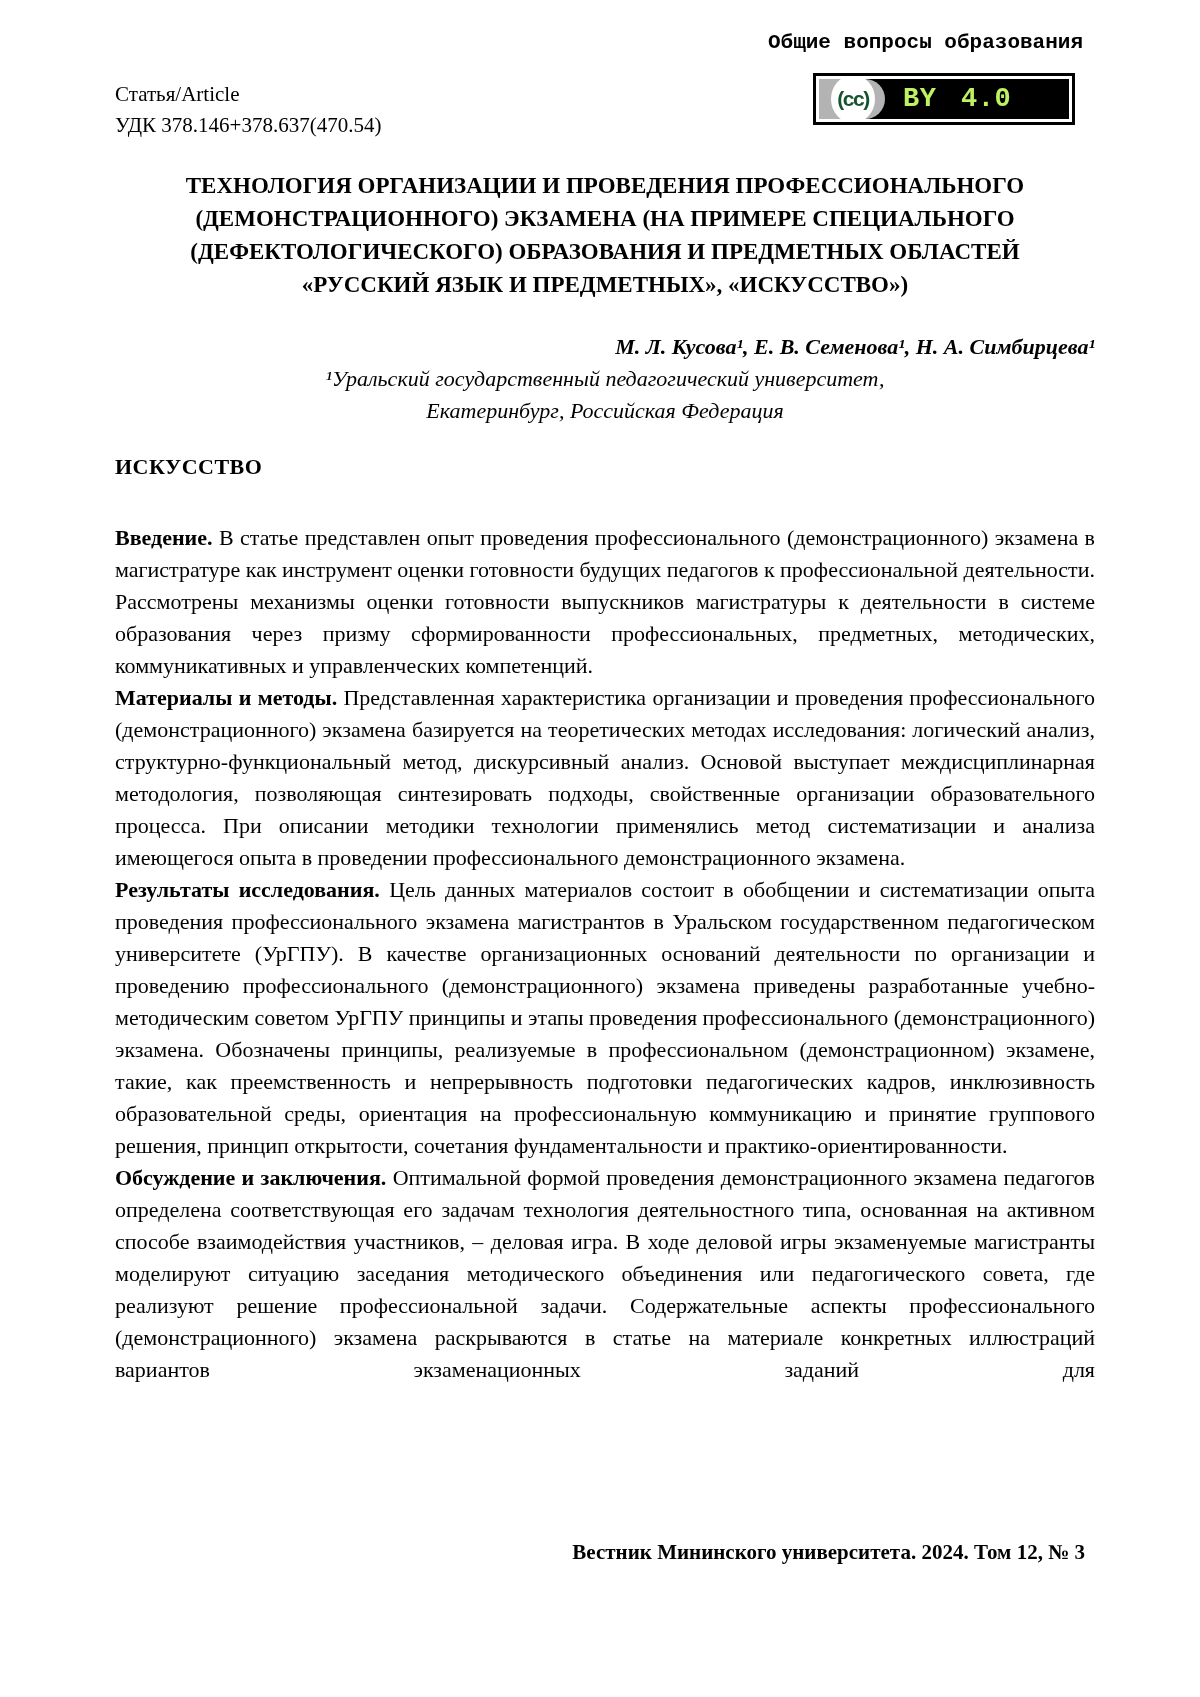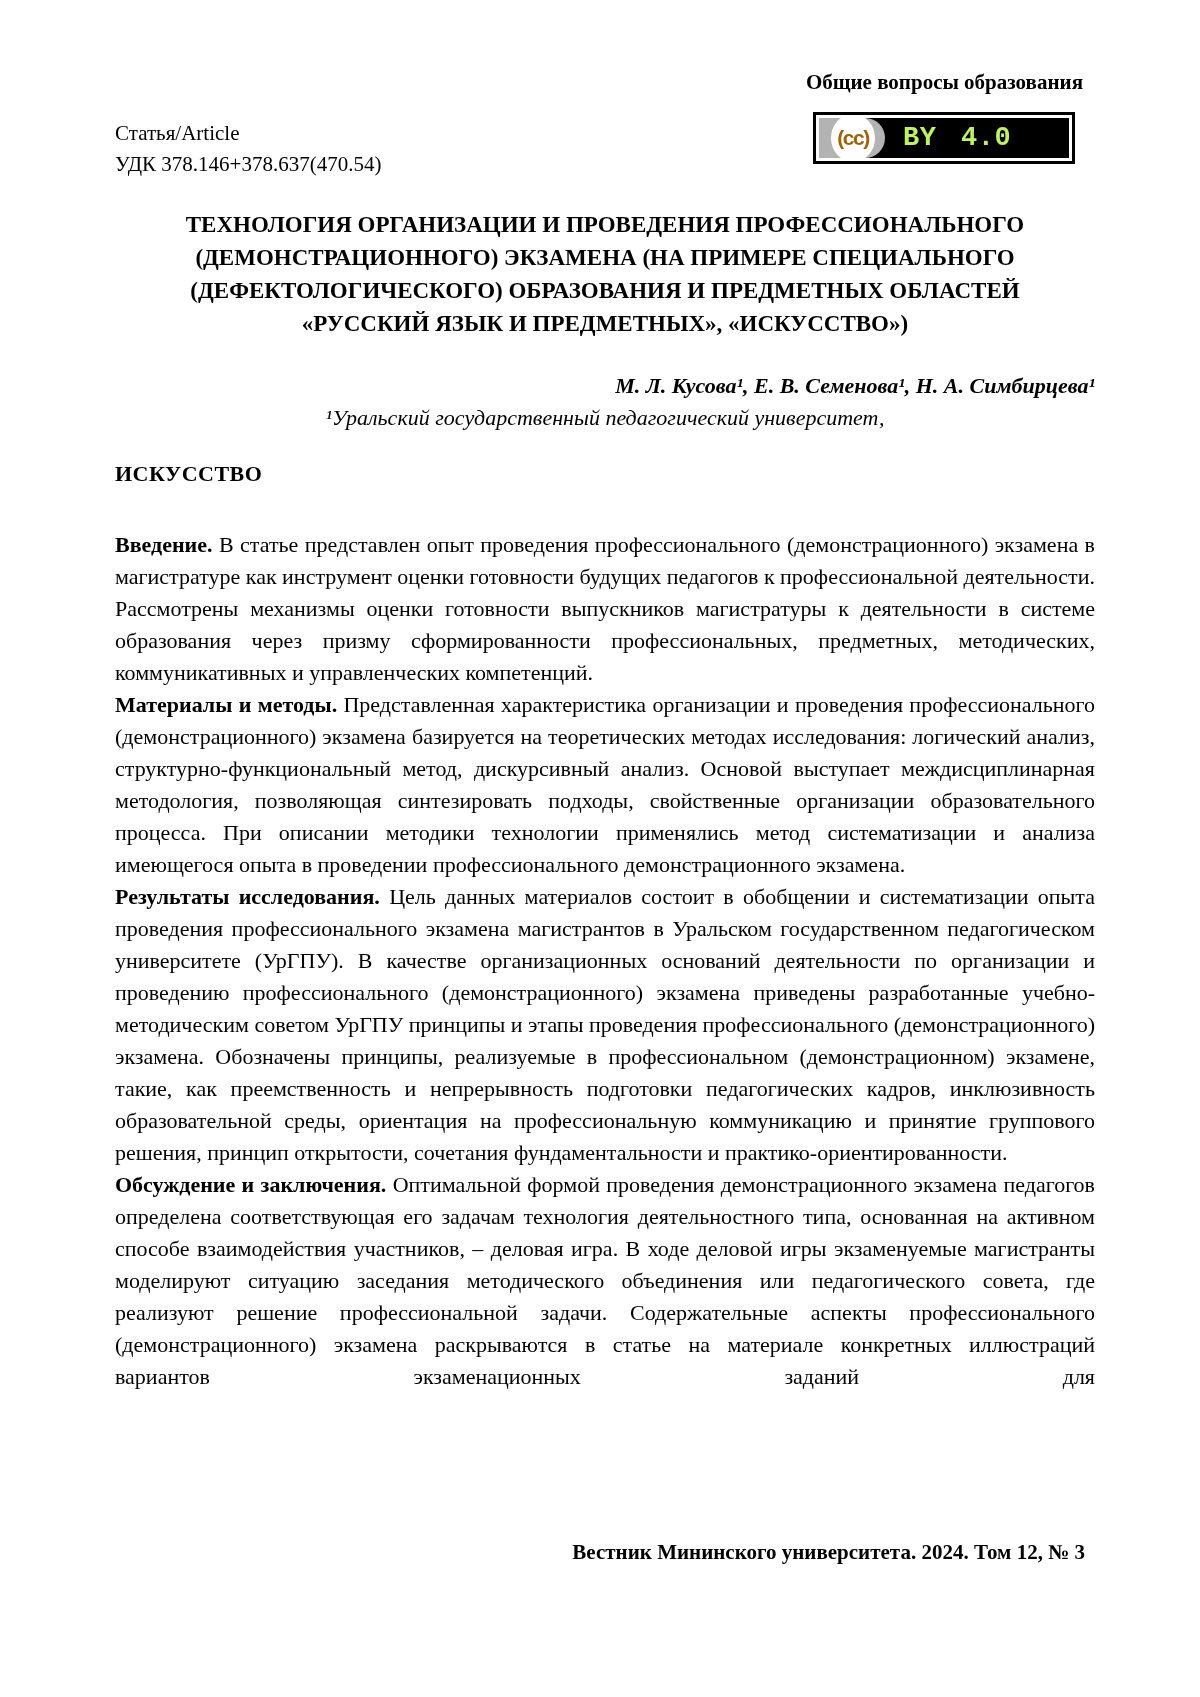--- a/index.html
+++ b/index.html
@@ -9,26 +9,27 @@
     height: 1697px;
     margin: 0 auto;
     background: #ffffff;
     color: #000000;
     font-family: "Liberation Serif", "DejaVu Serif", serif;
     box-sizing: border-box;
     padding: 0 105px 0 115px;
     overflow: hidden;
   }
   .category-header {
-    padding-top: 71px;
+    padding-top: 32px;
     padding-right: 12px;
     text-align: right;
     font-weight: bold;
     font-size: 21px;
     line-height: 22px;
+    font-family: Liberation Mono, monospace;
   }
   .meta-row {
     margin-top: 25px;
     display: flex;
     justify-content: space-between;
     align-items: flex-start;
     gap: 12px;
   }
   .meta-block { font-size: 21px; line-height: 31px; }
   .meta-block div { white-space: nowrap; }
@@ -67,21 +68,21 @@
     width: 44px; height: 48px;
     background: #ffffff;
     border-radius: 50%;
     display: flex;
     align-items: center;
     justify-content: center;
     font-family: "Liberation Sans", sans-serif;
     font-weight: bold;
     font-size: 21px;
     letter-spacing: -1.5px;
-    color: #a16207;
+    color: #14532d;
   }
   .cc-label {
     margin-left: 18px;
     color: #bef264;
     font-family: Liberation Mono, monospace;
     font-weight: bold;
     font-size: 27px;
     word-spacing: 8px;
     letter-spacing: 0.5px;
   }
@@ -159,20 +160,21 @@
     <div>ТЕХНОЛОГИЯ ОРГАНИЗАЦИИ И ПРОВЕДЕНИЯ ПРОФЕССИОНАЛЬНОГО</div>
     <div>(ДЕМОНСТРАЦИОННОГО) ЭКЗАМЕНА (НА ПРИМЕРЕ СПЕЦИАЛЬНОГО</div>
     <div>(ДЕФЕКТОЛОГИЧЕСКОГО) ОБРАЗОВАНИЯ И ПРЕДМЕТНЫХ ОБЛАСТЕЙ</div>
     <div>«РУССКИЙ ЯЗЫК И ПРЕДМЕТНЫХ», «ИСКУССТВО»)</div>
   </div>
 
   <div class="authors">М. Л. Кусова¹, Е. В. Семенова¹, Н. А. Симбирцева¹</div>
 
   <div class="affiliation">
     <div>¹Уральский государственный педагогический университет,</div>
+    <div>Екатеринбург, Российская Федерация</div>
   </div>
 
   <div class="abstract-heading">ИСКУССТВО</div>
 
   <div class="abstract-body">
     <p><span class="section-label">Введение.</span> <span>В статье представлен опыт проведения профессионального (демонстрационного) экзамена в магистратуре как инструмент оценки готовности будущих педагогов к профессиональной деятельности. Рассмотрены механизмы оценки готовности выпускников магистратуры к деятельности в системе образования через призму сформированности профессиональных, предметных, методических, коммуникативных и управленческих компетенций.</span></p>
     <p><span class="section-label">Материалы и методы.</span> <span>Представленная характеристика организации и проведения профессионального (демонстрационного) экзамена базируется на теоретических методах исследования: логический анализ, структурно-функциональный метод, дискурсивный анализ. Основой выступает междисциплинарная методология, позволяющая синтезировать подходы, свойственные организации образовательного процесса. При описании методики технологии применялись метод систематизации и анализа имеющегося опыта в проведении профессионального демонстрационного экзамена.</span></p>
     <p><span class="section-label">Результаты исследования.</span> <span>Цель данных материалов состоит в обобщении и систематизации опыта проведения профессионального экзамена магистрантов в Уральском государственном педагогическом университете (УрГПУ). В качестве организационных оснований деятельности по организации и проведению профессионального (демонстрационного) экзамена приведены разработанные учебно-методическим советом УрГПУ принципы и этапы проведения профессионального (демонстрационного) экзамена. Обозначены принципы, реализуемые в профессиональном (демонстрационном) экзамене, такие, как преемственность и непрерывность подготовки педагогических кадров, инклюзивность образовательной среды, ориентация на профессиональную коммуникацию и принятие группового решения, принцип открытости, сочетания фундаментальности и практико-ориентированности.</span></p>
     <p class="cut"><span class="section-label">Обсуждение и заключения.</span> <span>Оптимальной формой проведения демонстрационного экзамена педагогов определена соответствующая его задачам технология деятельностного типа, основанная на активном способе взаимодействия участников, – деловая игра. В ходе деловой игры экзаменуемые магистранты моделируют ситуацию заседания методического объединения или педагогического совета, где реализуют решение профессиональной задачи. Содержательные аспекты профессионального (демонстрационного) экзамена раскрываются в статье на материале конкретных иллюстраций вариантов экзаменационных заданий для</span></p>
   </div>

